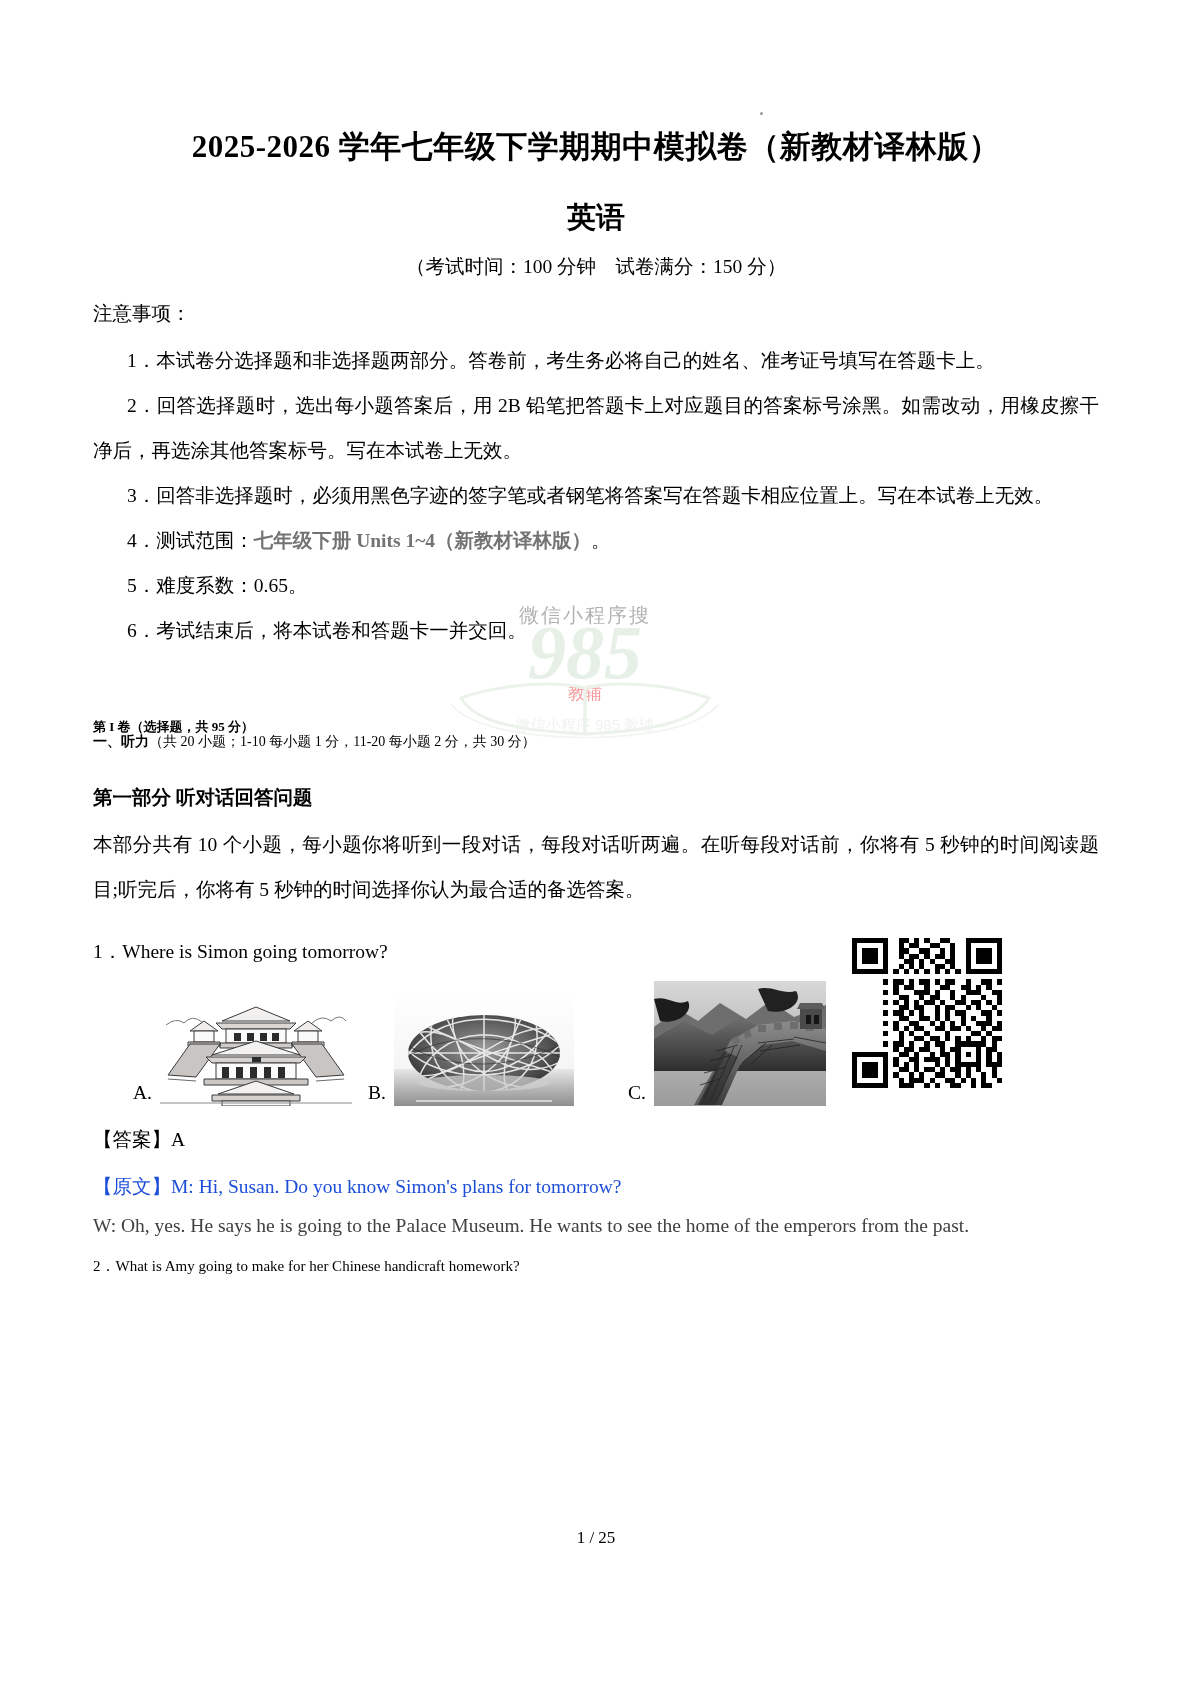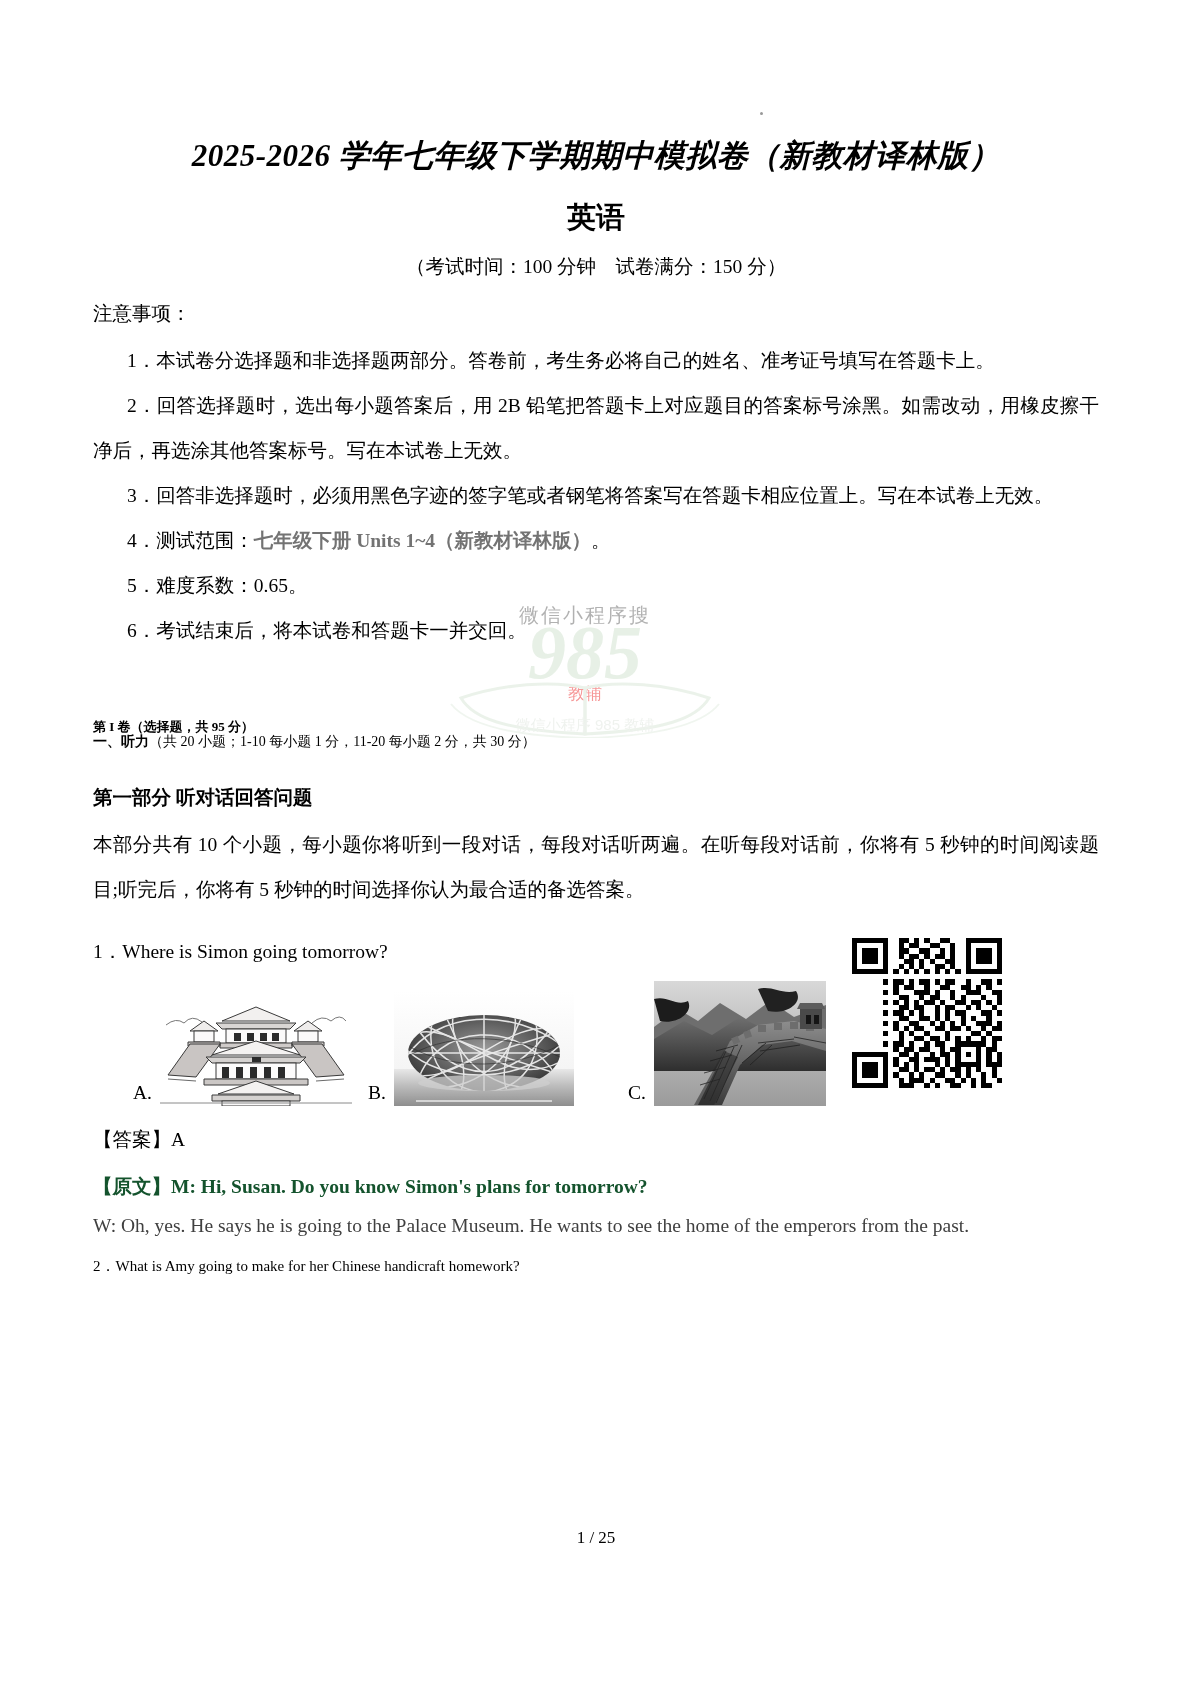--- a/index.html
+++ b/index.html
@@ -80,28 +80,27 @@
     top: 126px;
     font-family: "Liberation Sans", sans-serif;
     font-size: 15px;
     color: #e2e8e1;
     white-space: nowrap;
   }
 
   
   .doc-title {
     position: absolute;
-    top: 135px;
+    top: 126px;
     width: 100%;
     text-align: center;
     font-size: 31px;
     font-weight: bold;
     letter-spacing: 0.5px;
     z-index: 2;
-    font-style: italic;
   }
   .doc-subtitle {
     position: absolute;
     top: 198px;
     width: 100%;
     text-align: center;
     font-size: 29px;
     font-weight: bold;
     z-index: 2;
   }
@@ -213,23 +212,22 @@
     left: 0;
     font-size: 19.5px;
     color: #000000;
     z-index: 2;
   }
   .script-line-1 {
     position: absolute;
     top: 1173px;
     left: 0;
     font-size: 19.5px;
-    color: #14532d;
-    z-index: 2;
-    font-weight: bold;
+    color: #1d4ed8;
+    z-index: 2;
   }
   .script-line-2 {
     position: absolute;
     top: 1215px;
     left: 0;
     font-size: 19.5px;
     color: #404040;
     z-index: 2;
   }
   .q2-stem {

